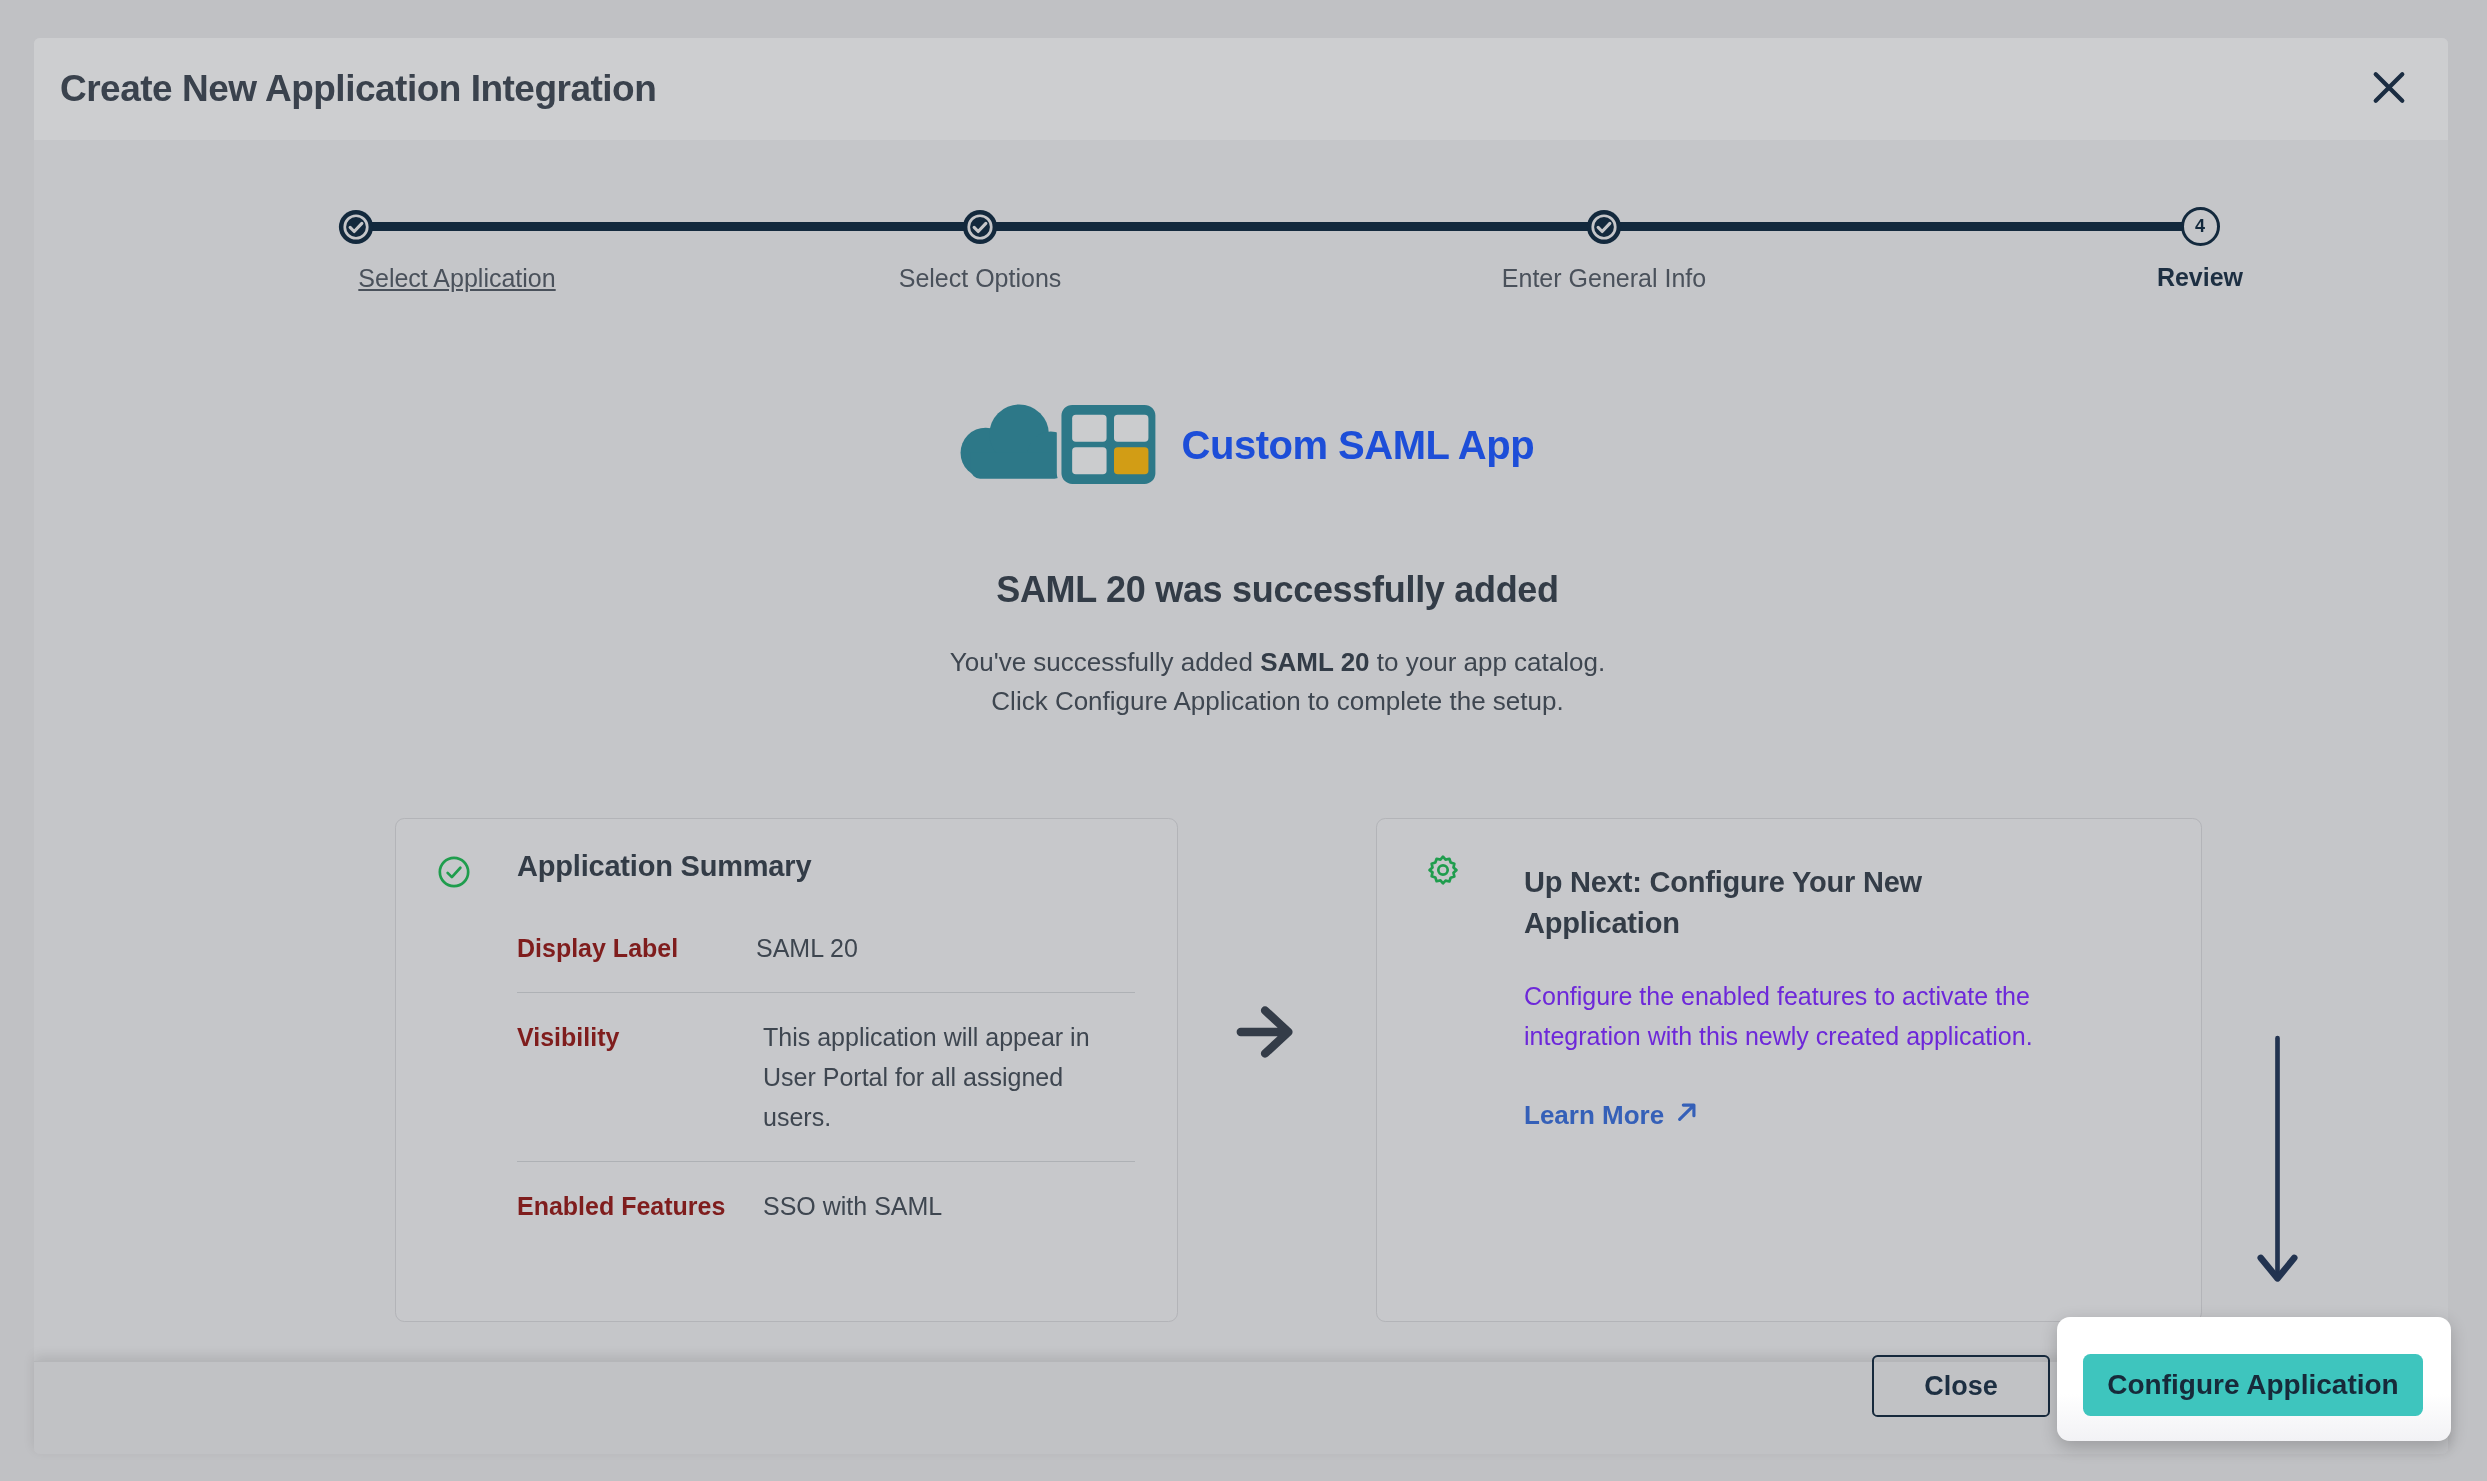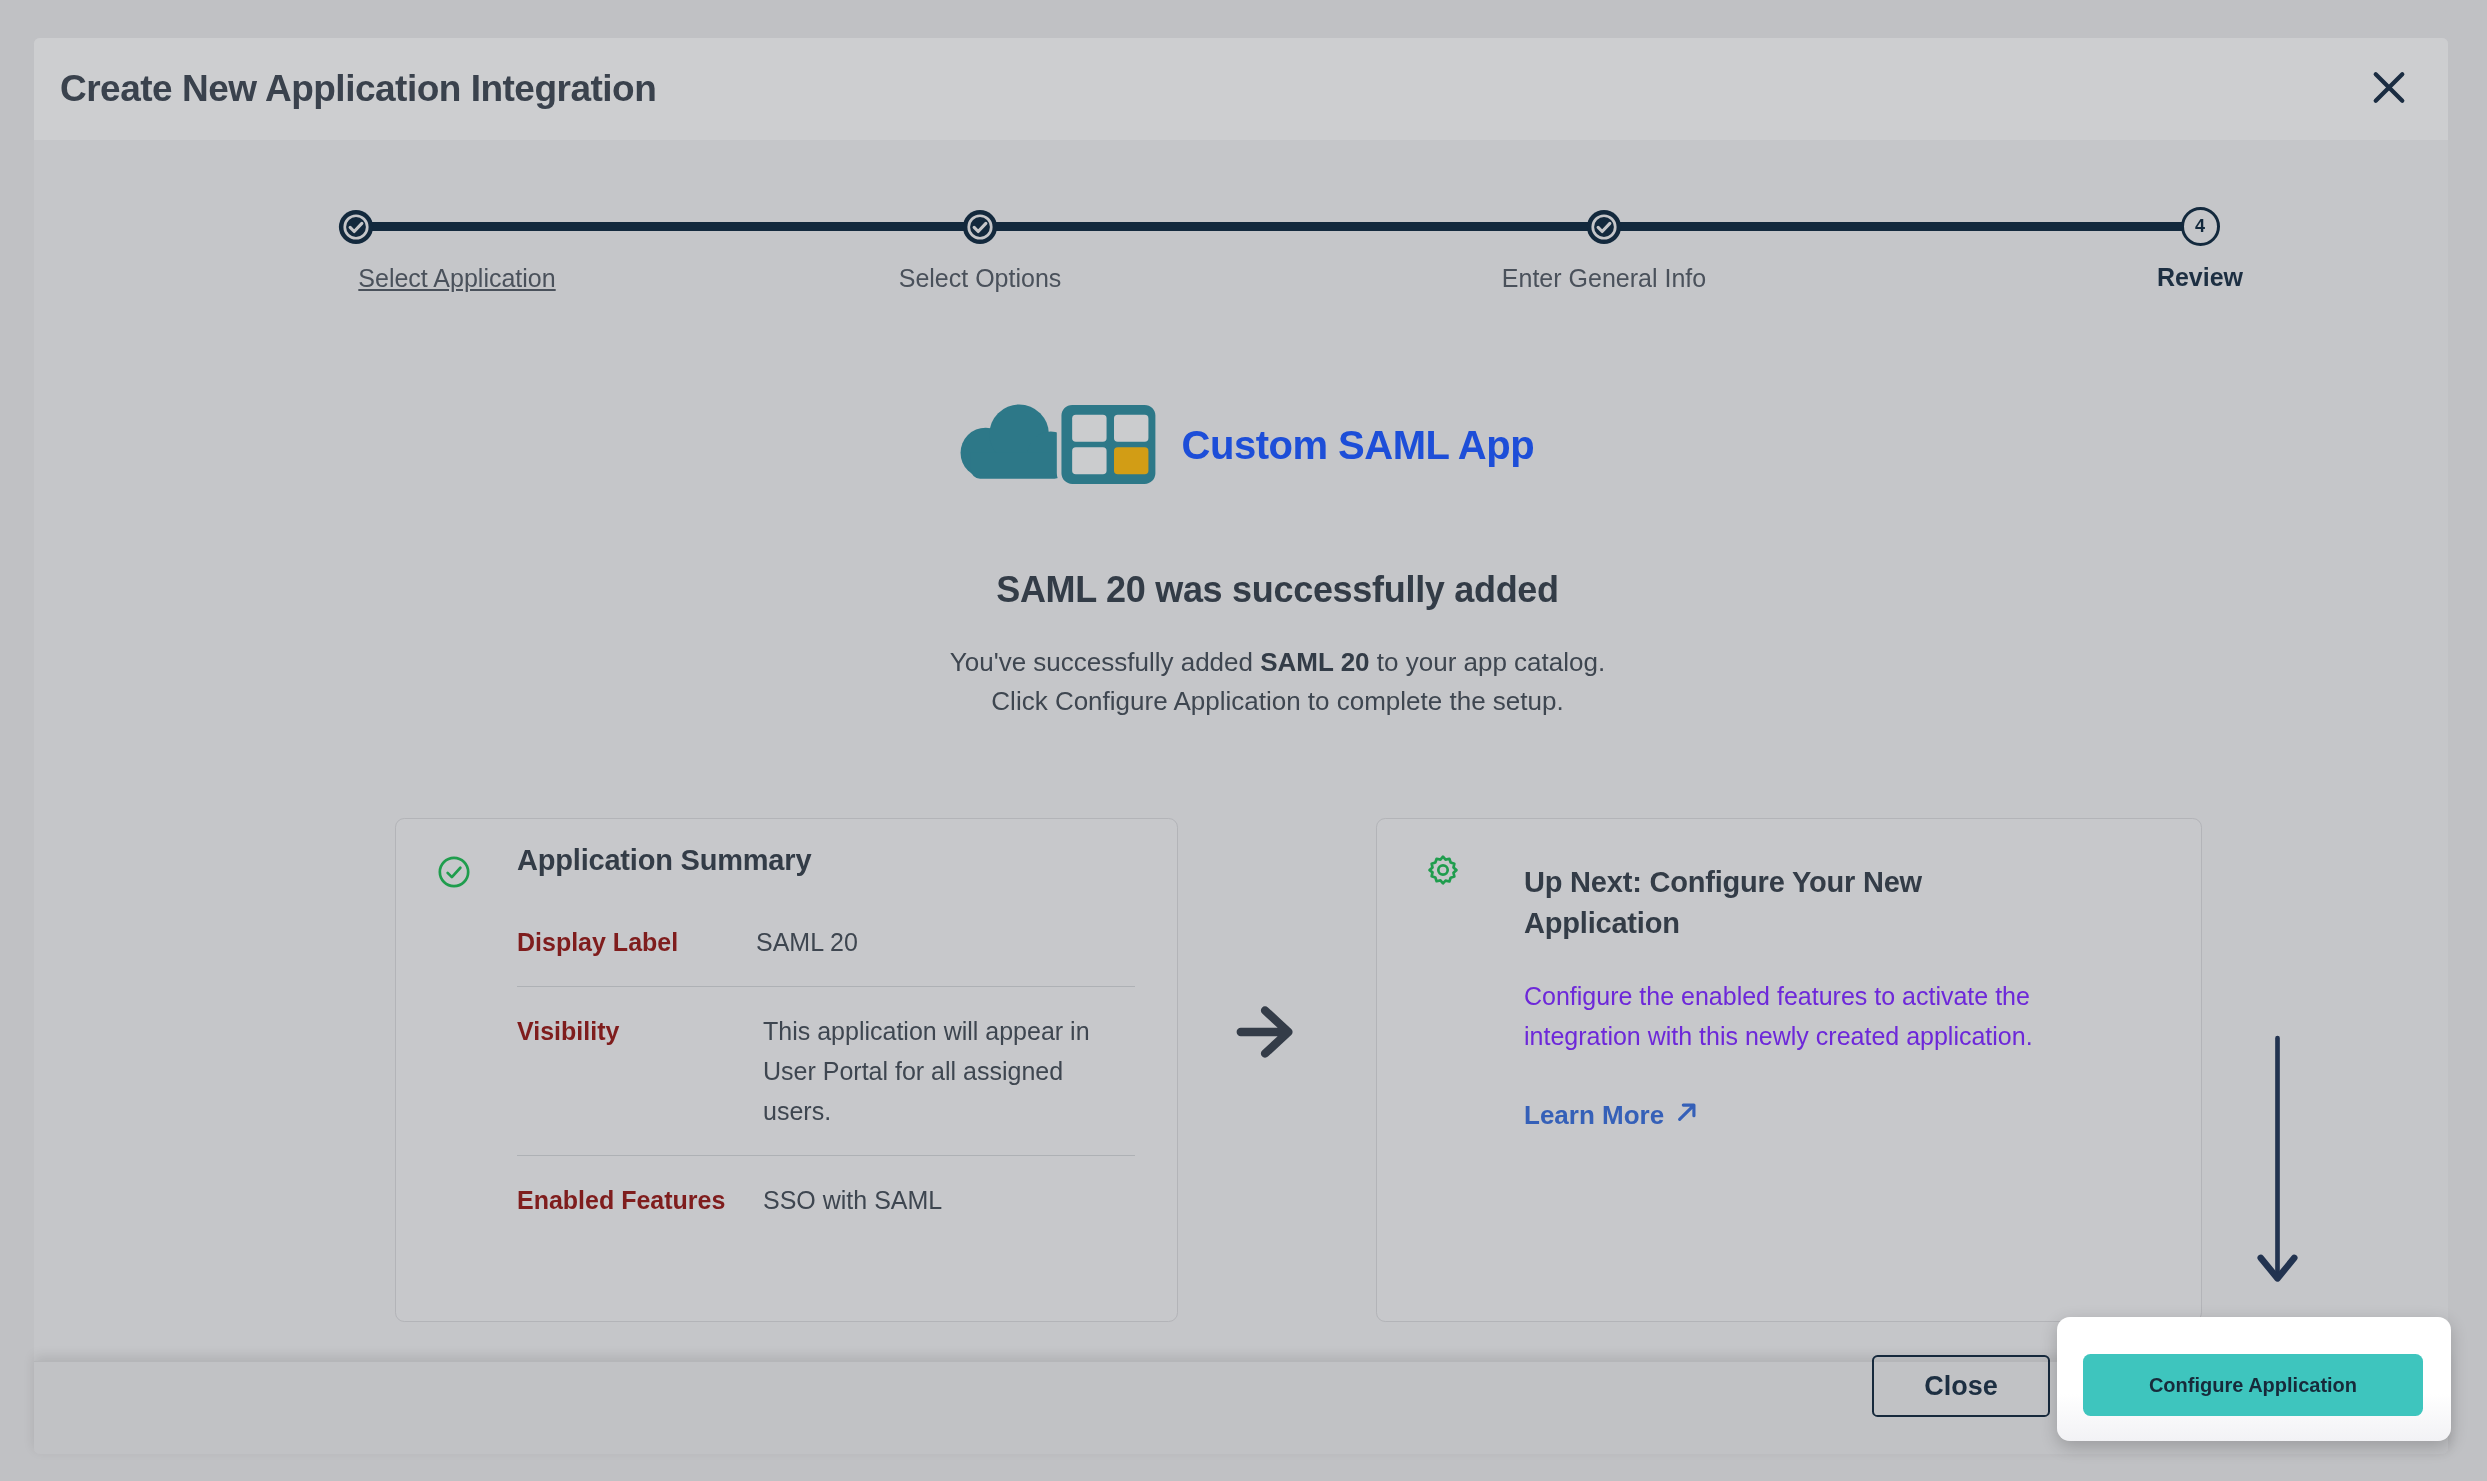--- a/index.html
+++ b/index.html
@@ -75,21 +75,21 @@
     background:#c7c8cb;border:1.9px solid #b3b4b8;border-radius:9.3px;
   }
   .card-summary{left:361px;width:783px;}
   .card-next{left:1342px;width:826px;}
   .card-icon{position:absolute;}
   .card-summary .card-icon{left:41px;top:36px;}
   .card-next .card-icon{left:49px;top:34px;}
   .card-title{
     font-size:29px;font-weight:700;color:#333c47;letter-spacing:-0.2px;line-height:41px;
   }
-  .card-summary .card-title{margin:21px 37px 0 121px;}
+  .card-summary .card-title{margin:27px 37px 0 121px;}
   .card-next .card-title{margin:43px 75px 0 147px;width:523px;}
 
   .summary-rows{margin:26px 42px 0 121px;}
   .summary-row{display:flex;padding:15px 0 24px 0;}
   .summary-row + .summary-row{border-top:1.9px solid #aeb1b5;padding-top:24px;gap:7px;}
   .row-label{width:239px;flex:0 0 239px;font-size:25px;font-weight:700;color:#7f1d1d;line-height:40px;}
   .row-value{flex:1;font-size:25px;color:#3e4650;line-height:40px;}
 
   .next-body{
     margin:32px 84px 8px 147px;font-size:25px;color:#6d28d9;line-height:40px;
@@ -116,21 +116,21 @@
     font-family:inherit;font-size:27px;font-weight:700;color:#1d2f42;cursor:pointer;
   }
   .spotlight{
     position:absolute;left:2057px;top:1317px;width:394px;height:124px;
     background:linear-gradient(180deg,#ffffff 0%,#ffffff 62%,#f2f2f5 100%);
     border-radius:13px;box-shadow:0 5.6px 17px rgba(0,0,0,0.20);
   }
   .btn-configure{
     position:absolute;left:26px;top:37px;width:340px;height:62px;
     background:#3ec5be;border:none;border-radius:7.5px;
-    font-family:inherit;font-size:20px;font-weight:700;color:#172a3a;cursor:pointer;
+    font-family:inherit;font-size:28px;font-weight:700;color:#172a3a;cursor:pointer;
   }
 </style>
 </head>
 <body>
 
 <div id="screen">
   <div class="modal">
 
     <div class="modal-header">
       <div class="modal-title">Create New Application Integration</div>

